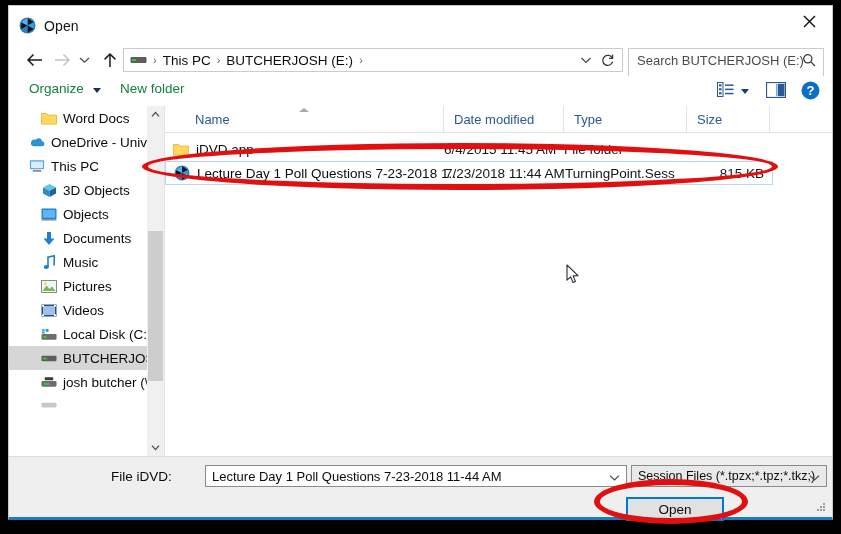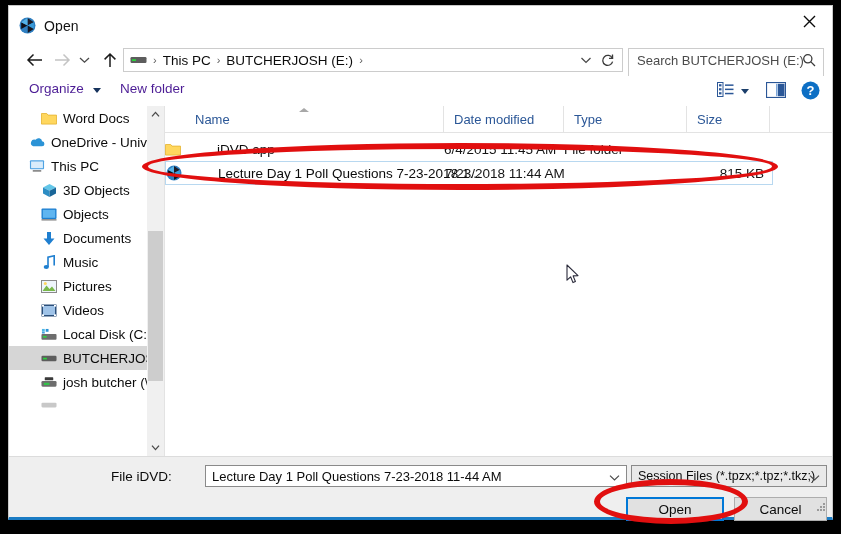--- a/index.html
+++ b/index.html
@@ -41,21 +41,21 @@
   .addr-chev{position:absolute;right:30px;top:4px;}
   .addr-refresh{position:absolute;right:7px;top:4px;}
   .searchbox{
     position:absolute;left:619px;top:4px;width:196px;height:36px;
     border:1px solid #cccccc;background:#fff;box-sizing:border-box;
   }
   .search-ph{position:absolute;left:8px;top:4px;font-size:13px;color:#4b4b4b;white-space:nowrap;}
   .search-ico{position:absolute;right:7px;top:4px;}
   
   .toolbar{position:absolute;left:0;top:70px;width:100%;height:30px;background:#fff;}
-  .tb-item{position:absolute;top:5px;font-size:13.5px;color:#4c1d95;white-space:nowrap;}
+  .tb-item{position:absolute;top:5px;font-size:13.5px;color:#15803d;white-space:nowrap;}
   .tb-organize{left:20px;}
   .tb-caret{position:absolute;left:84px;top:12px;width:0;height:0;border-left:4px solid transparent;border-right:4px solid transparent;border-top:5px solid #16325c;}
   .tb-newfolder{left:111px;}
   .tb-view{right:98px;top:6px;position:absolute;display:flex;align-items:center;}
   .tb-viewcaret{position:absolute;right:83px;top:13px;width:0;height:0;border-left:4px solid transparent;border-right:4px solid transparent;border-top:5px solid #1b3f6b;}
   .tb-pane{position:absolute;right:46px;top:6px;}
   .tb-help{position:absolute;right:12px;top:5px;}
   
   .bodyrow{position:absolute;left:0;top:100px;right:0;height:350px;background:#fff;}
   .navpane{
@@ -83,21 +83,21 @@
   }
   .colhead{position:absolute;left:0;top:0;width:100%;height:26px;border-bottom:1px solid #e3e3e3;background:#fff;}
   .ch{position:absolute;top:0;height:26px;display:flex;align-items:center;font-size:13px;color:#2b5797;padding-left:10px;box-sizing:border-box;border-right:1px solid #e3e3e3;white-space:nowrap;}
   .ch.sortmark::after{
     content:"";position:absolute;left:50%;top:2px;margin-left:-5px;
     width:0;height:0;border-left:5px solid transparent;border-right:5px solid transparent;border-bottom:4px solid #a8a8a8;
   }
   .row{position:absolute;left:0;height:24px;width:100%;display:flex;align-items:center;font-size:13.5px;color:#0b0b0b;box-sizing:border-box;}
   .row.selected{background:#fff;border:1px solid #b8d8f0;}
   .cell{position:absolute;display:flex;align-items:center;height:100%;white-space:nowrap;overflow:hidden;}
-  .cell.name{left:0;gap:29px;}
+  .cell.name{left:8px;}
   .cell.name .fico{width:16px;height:16px;flex:0 0 16px;margin-right:7px;display:flex;align-items:center;justify-content:center;}
   .cell.date{left:279px;color:#141414;}
   .cell.type{left:399px;color:#141414;}
   .cell.size{left:522px;width:76px;justify-content:flex-end;color:#141414;}
   
   .footer{position:absolute;left:0;top:450px;right:0;bottom:0;background:#efefef;border-top:1px solid #dcdcdc;}
   .fname-label{position:absolute;left:102px;top:12px;font-size:13.5px;color:#0b0b0b;}
   .fname-box{
     position:absolute;left:196px;top:8px;width:422px;height:22px;
     background:#fff;border:1px solid #8a8a8a;box-sizing:border-box;
@@ -447,20 +447,21 @@
                 <path d="M8.5 8.5 L14.8 5.2 L14.8 12 Z" fill="#3a9bd9"></path>
                 <path d="M8.5 8.5 L14.8 12 L8.5 16 Z" fill="#16161f"></path>
                 <path d="M8.5 8.5 L8.5 16 L2.2 12 Z" fill="#2f7fc1"></path>
                 <path d="M8.5 8.5 L2.2 12 L2.2 5.2 Z" fill="#101018"></path>
                 <path d="M8.5 8.5 L2.2 5.2 L8.5 1 Z" fill="#55b3e8"></path>
               </svg>
             </span>
             <span>Lecture Day 1 Poll Questions 7-23-2018 1...</span>
           </div>
           <div class="cell date">7/23/2018 11:44 AM</div>
+          <div class="cell type">TurningPoint.Sess</div>
           <div class="cell size">815 KB</div>
         </div>
       </div>
     </div>
 
     <div class="footer">
       <span class="fname-label">File iDVD:</span>
       <div class="fname-box">
         <span class="fname-val">Lecture Day 1 Poll Questions 7-23-2018 11-44 AM</span>
         <span class="fname-chev">
@@ -471,21 +472,20 @@
       </div>
       <div class="ftype-box">
         <span class="ftype-val">Session Files (*.tpzx;*.tpz;*.tkz;)</span>
         <span class="ftype-chev">
           <svg width="11" height="13" viewBox="0 0 11 13">
             <path d="M1 4.6 L5.5 9 L10 4.6" stroke="#4a4a4a" stroke-width="1.2" fill="none"></path>
           </svg>
         </span>
       </div>
       <div class="btn btn-open">Open</div>
-      <div class="btn btn-cancel">Cancel</div>
       <div class="grip">
         <i style="left:6px;top:0;"></i>
         <i style="left:3px;top:3px;"></i>
           <i style="left:6px;top:3px;"></i>
         <i style="left:0;top:6px;"></i>
           <i style="left:3px;top:6px;"></i>
           <i style="left:6px;top:6px;"></i>
       </div>
     </div>
 

